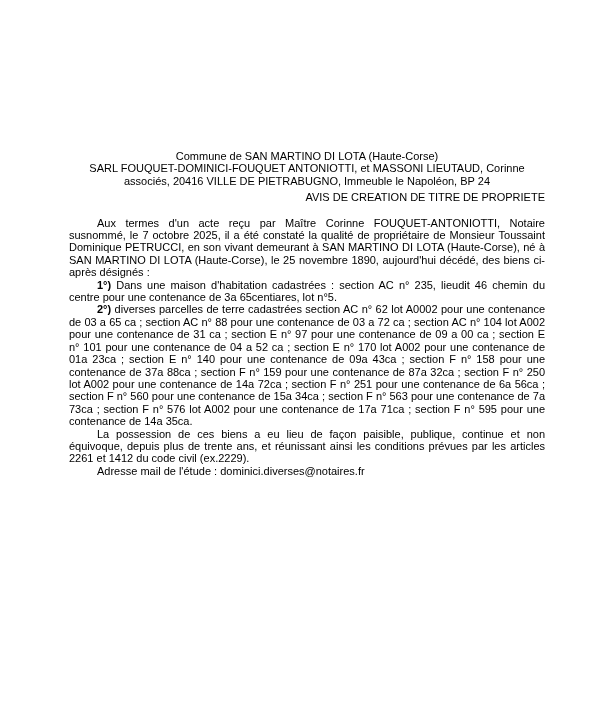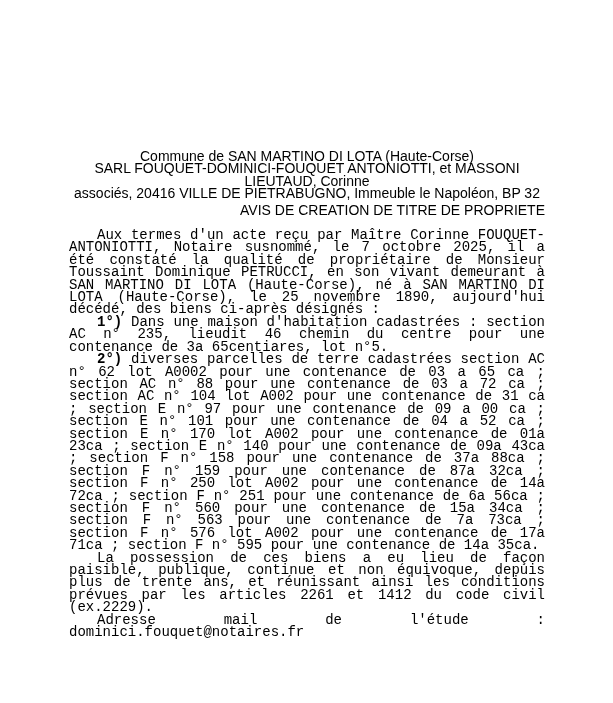--- a/index.html
+++ b/index.html
@@ -10,58 +10,57 @@
   body {
     width: 613px;
     height: 703px;
     overflow: hidden;
     font-family: "Liberation Sans", "DejaVu Sans", sans-serif;
     color: #000000;
   }
   .doc {
     box-sizing: border-box;
     padding: 150px 68px 0 69px;
-    font-size: 14px;
+    font-size: 11px;
     line-height: 12.4px;
   }
   .center-line {
     text-align: center;
     margin: 0;
   }
   .title-line {
     text-align: right;
     margin: 4px 0 13px 0;
   }
   p.body-par {
     margin: 0;
     text-align: justify;
     text-indent: 28px;
-    font-family: Liberation Mono, monospace;
   }
   .lead-label {
     font-weight: bold;
   }
 </style>
 </head>
 <body>
 
 <div class="doc">
 
   <div class="center-line">Commune de SAN MARTINO DI LOTA (Haute-Corse)</div>
 
   <div class="center-line">SARL FOUQUET-DOMINICI-FOUQUET ANTONIOTTI, et MASSONI LIEUTAUD, Corinne</div>
 
-  <div class="center-line">associés, 20416 VILLE DE PIETRABUGNO, Immeuble le Napoléon, BP 32</div>
+  <div class="center-line">associés, 20416 VILLE DE PIETRABUGNO, Immeuble le Napoléon, BP 24</div>
 
   <div class="title-line">AVIS DE CREATION DE TITRE DE PROPRIETE</div>
 
   <p class="body-par">Aux termes d'un acte reçu par Maître Corinne FOUQUET-ANTONIOTTI, Notaire susnommé, le 7 octobre 2025, il a été constaté la qualité de propriétaire de Monsieur Toussaint Dominique PETRUCCI, en son vivant demeurant à SAN MARTINO DI LOTA (Haute-Corse), né à SAN MARTINO DI LOTA (Haute-Corse), le 25 novembre 1890, aujourd'hui décédé, des biens ci-après désignés :</p>
 
   <p class="body-par"><span class="lead-label">1°)</span> <span>Dans une maison d'habitation cadastrées : section AC n° 235, lieudit 46 chemin du centre pour une contenance de 3a 65centiares, lot n°5.</span></p>
 
   <p class="body-par"><span class="lead-label">2°)</span> <span>diverses parcelles de terre cadastrées section AC n° 62 lot A0002 pour une contenance de 03 a 65 ca ; section AC n° 88 pour une contenance de 03 a 72 ca ; section AC n° 104 lot A002 pour une contenance de 31 ca ; section E n° 97 pour une contenance de 09 a 00 ca ; section E n° 101 pour une contenance de 04 a 52 ca ; section E n° 170 lot A002 pour une contenance de 01a 23ca ; section E n° 140 pour une contenance de 09a 43ca ; section F n° 158 pour une contenance de 37a 88ca ; section F n° 159 pour une contenance de 87a 32ca ; section F n° 250 lot A002 pour une contenance de 14a 72ca ; section F n° 251 pour une contenance de 6a 56ca ; section F n° 560 pour une contenance de 15a 34ca ; section F n° 563 pour une contenance de 7a 73ca ; section F n° 576 lot A002 pour une contenance de 17a 71ca ; section F n° 595 pour une contenance de 14a 35ca.</span></p>
 
   <p class="body-par">La possession de ces biens a eu lieu de façon paisible, publique, continue et non équivoque, depuis plus de trente ans, et réunissant ainsi les conditions prévues par les articles 2261 et 1412 du code civil (ex.2229).</p>
 
 
-  <p class="body-par">Adresse mail de l'étude : dominici.fouquet@notaires.fr</p>
+  <p class="body-par">Adresse mail de l'étude : dominici.diverses@notaires.fr</p>
 
 </div>
 
 </body></html>

